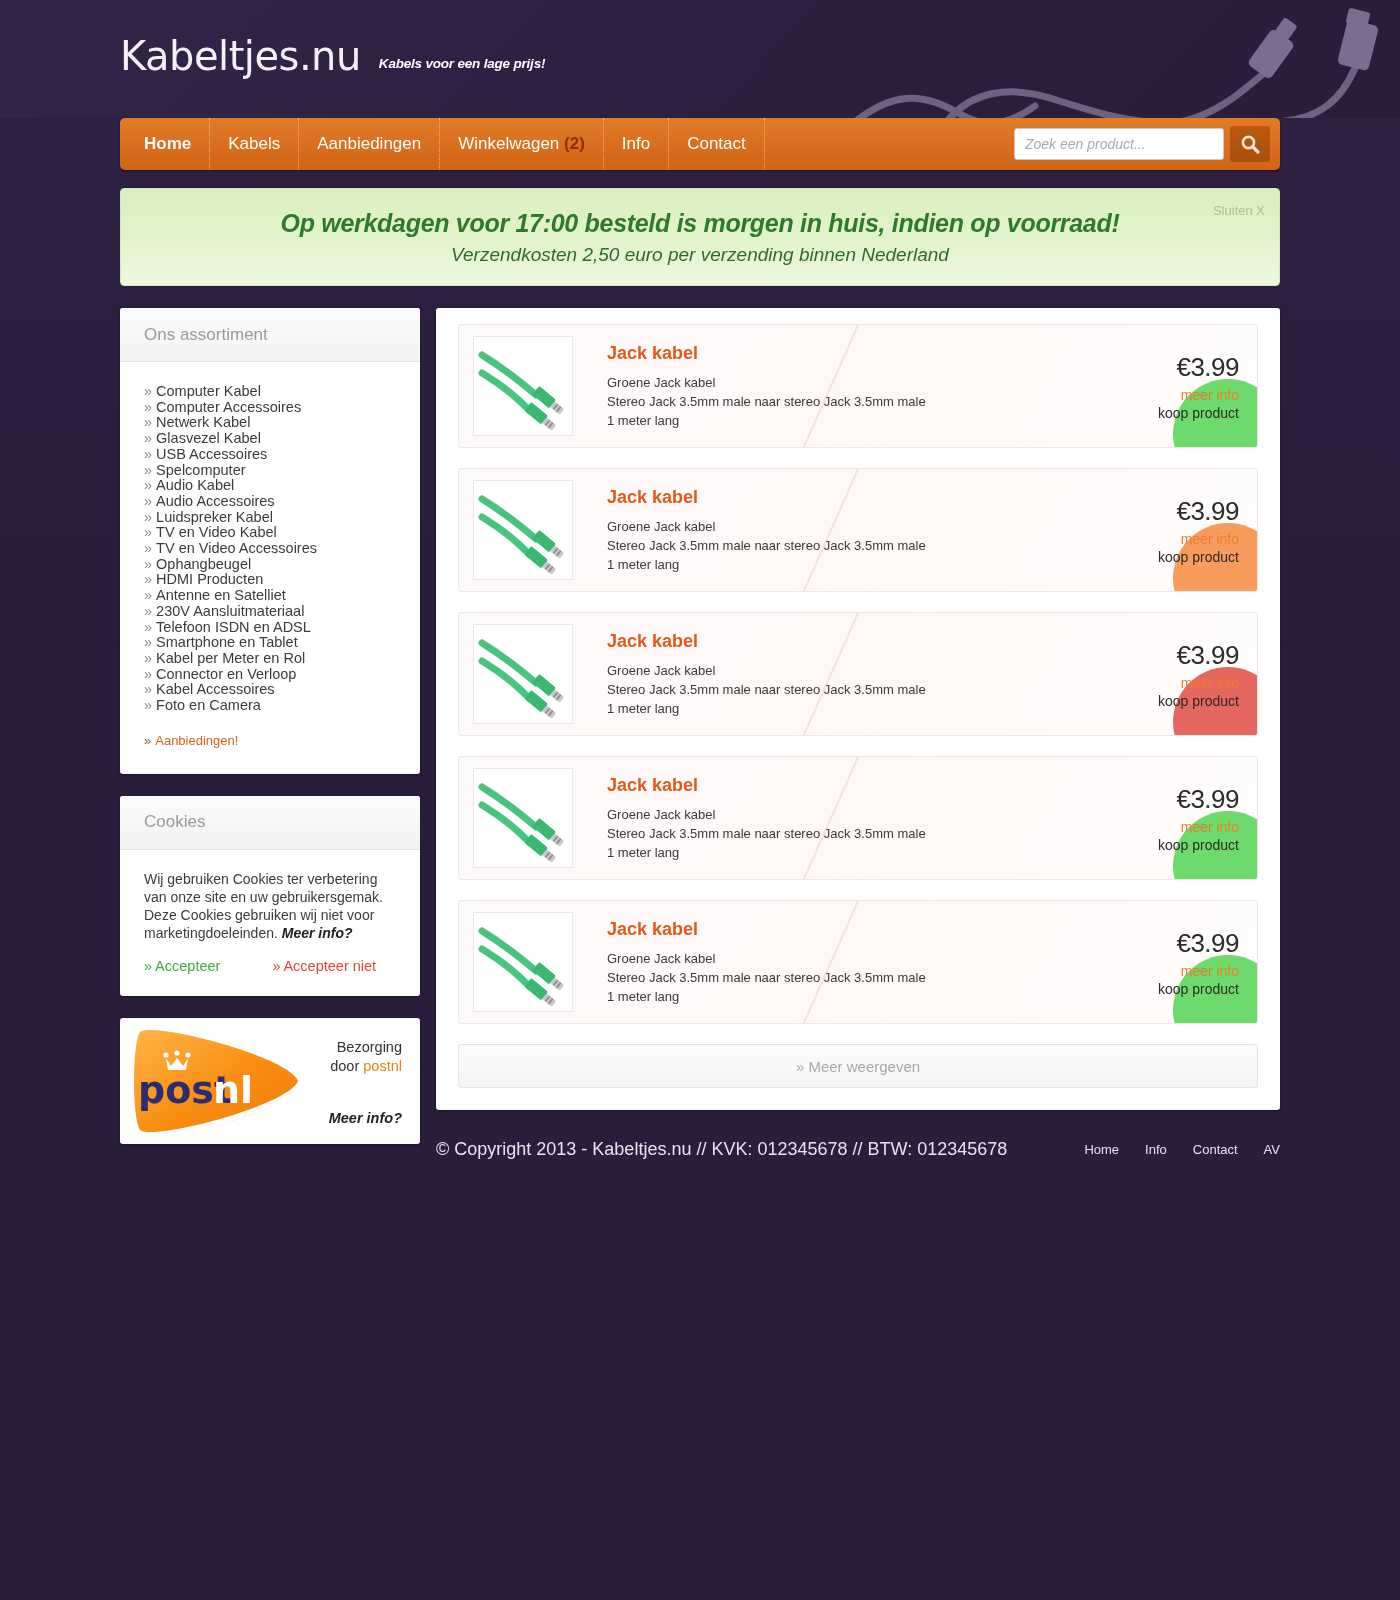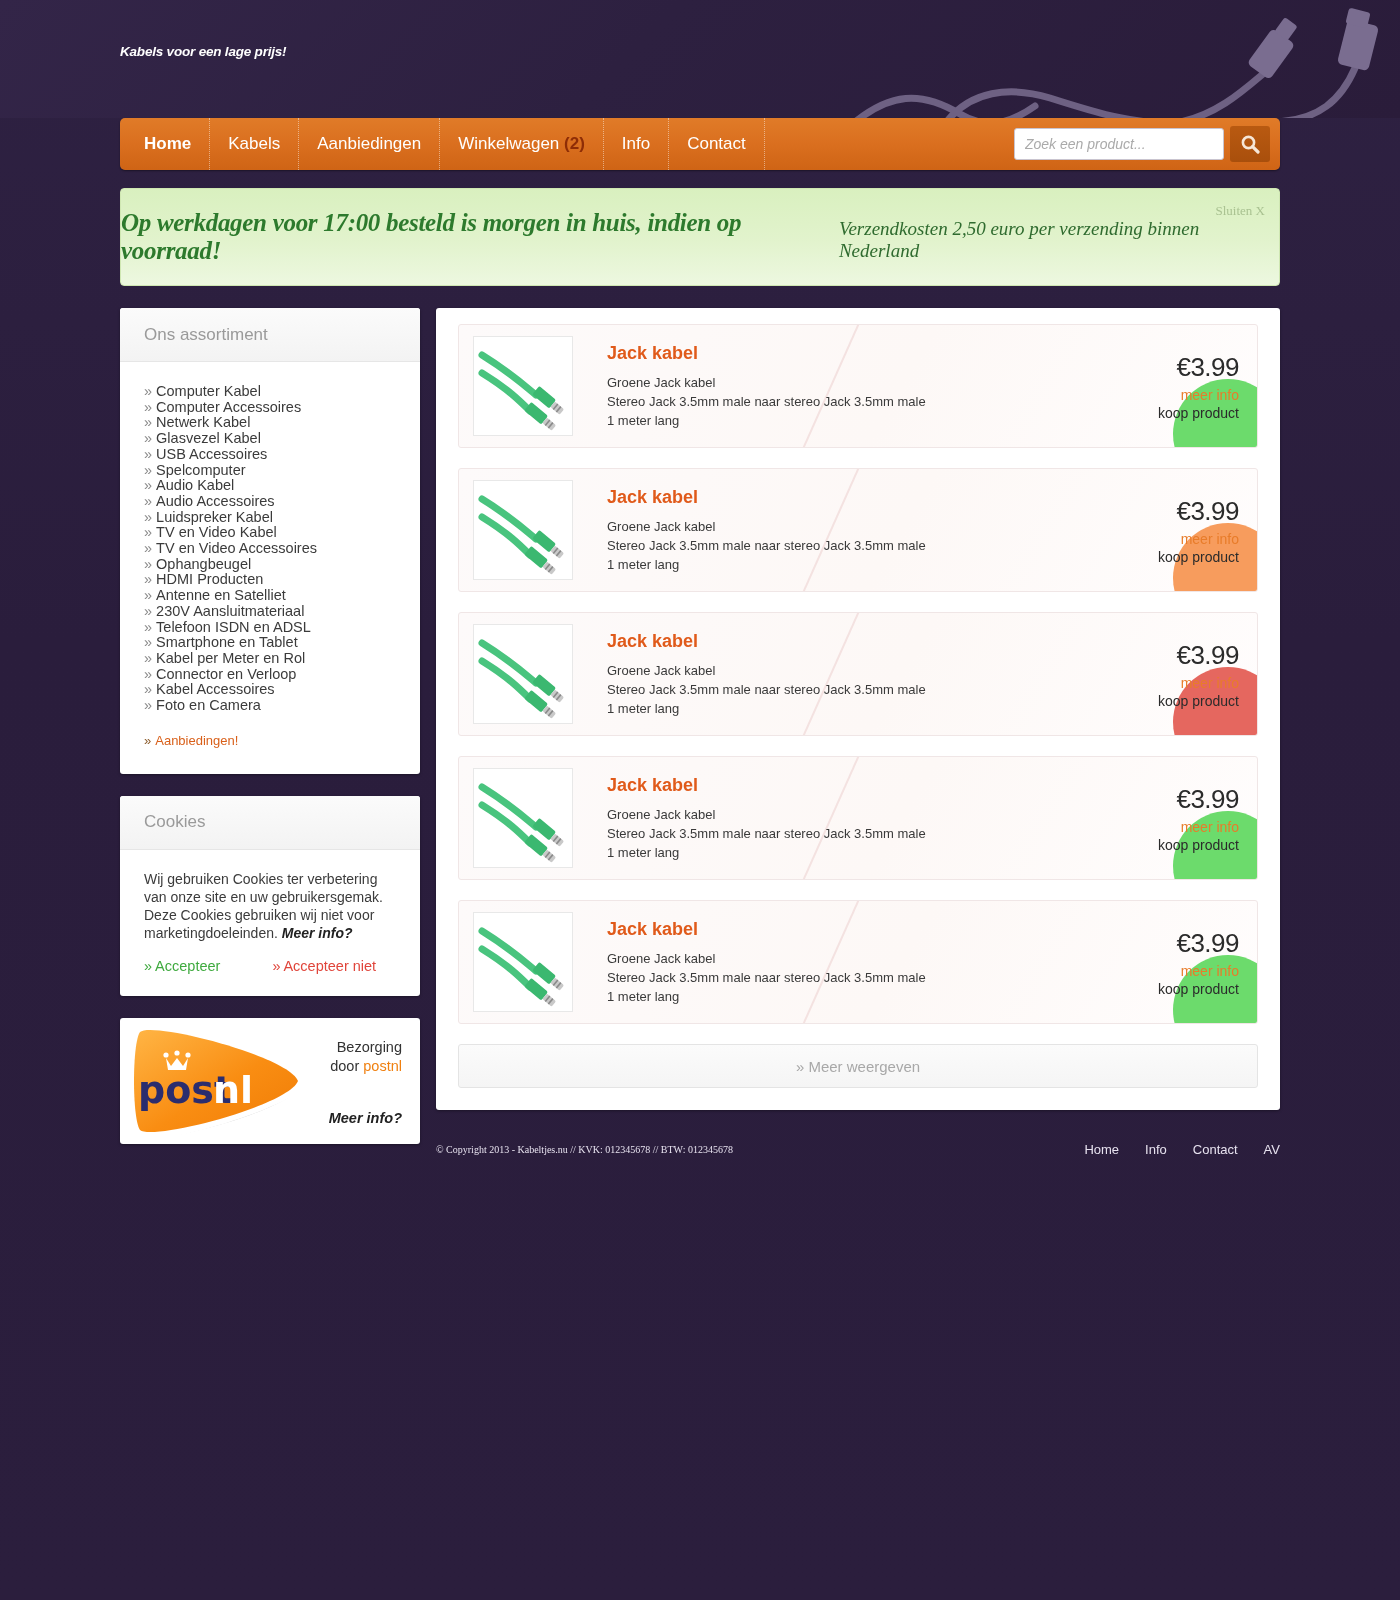--- a/index.html
+++ b/index.html
@@ -63,21 +63,21 @@
     width: 40px; height: 36px; border: none; border-radius: 3px; cursor: pointer;
     background: linear-gradient(180deg,#b95a11 0%, #a94f0c 100%);
     display: flex; align-items: center; justify-content: center;
   }
 
   
   #banner {
     margin-top: 18px; height: 98px; border-radius: 4px; position: relative;
     background: linear-gradient(180deg,#d9f0bf 0%, #e2f3cd 55%, #edf8e0 100%);
     border: 1px solid #cfe7b2;
-    display: flex; flex-direction: row; align-items: center; justify-content: center; font-family: Liberation Serif, serif;
+    display: flex; flex-direction: column; align-items: center; justify-content: center;
   }
   #banner-title {
     font-size: 25px; font-style: italic; font-weight: bold; color: #2d7a2d;
     letter-spacing: -0.3px;
   }
   #banner-sub { font-size: 19px; font-style: italic; color: #2f6b2f; margin-top: 6px; }
   #banner-close {
     position: absolute; right: 14px; top: 14px; font-size: 13px; color: #a9c291; cursor: pointer;
   }
 
@@ -152,21 +152,21 @@
 
   #more-btn {
     margin: 4px 22px 22px 22px; height: 44px; border: 1px solid #e4e4e4; border-radius: 3px;
     background: linear-gradient(180deg,#fbfbfb 0%,#f5f5f5 100%);
     display: flex; align-items: center; justify-content: center;
     font-size: 15px; color: #a8a8a8; cursor: pointer;
   }
 
   
   #footer { margin-top: 16px; height: 46px; display: flex; align-items: center; justify-content: space-between; }
-  #footer-copy { font-size: 10px; color: #e7e2ef; font-family: Liberation Serif, serif; }
+  #footer-copy { font-size: 18px; color: #e7e2ef; }
   #footer-links { display: flex; gap: 26px; }
   .footer-link { font-size: 13px; color: #e7e2ef; text-decoration: none; cursor: pointer; }
 </style>
 </head>
 <body>
 
 <div id="page">
 
   <div id="header">
     <svg id="cable-art" viewBox="0 0 560 130" preserveAspectRatio="none">
@@ -178,20 +178,21 @@
       </g>
       <g fill="#7a6d90">
         <rect x="407" y="38" width="28" height="44" rx="5" transform="rotate(36 421 60)"></rect>
         <rect x="428" y="26" width="16" height="18" rx="3" transform="rotate(36 436 35)"></rect>
         <rect x="492" y="28" width="32" height="46" rx="5" transform="rotate(14 508 51)"></rect>
         <rect x="497" y="16" width="22" height="16" rx="3" transform="rotate(14 508 24)"></rect>
       </g>
     </svg>
     <div class="wrap">
       <div id="logo-wrap">
+        <div id="logo">Kabeltjes.nu</div>
         <div id="tagline">Kabels voor een lage prijs!</div>
       </div>
     </div>
   </div>
 
   <div class="wrap">
 
     <div id="navbar">
       <div id="mainnav">
         <a class="nav-item"><span>Home</span></a>

